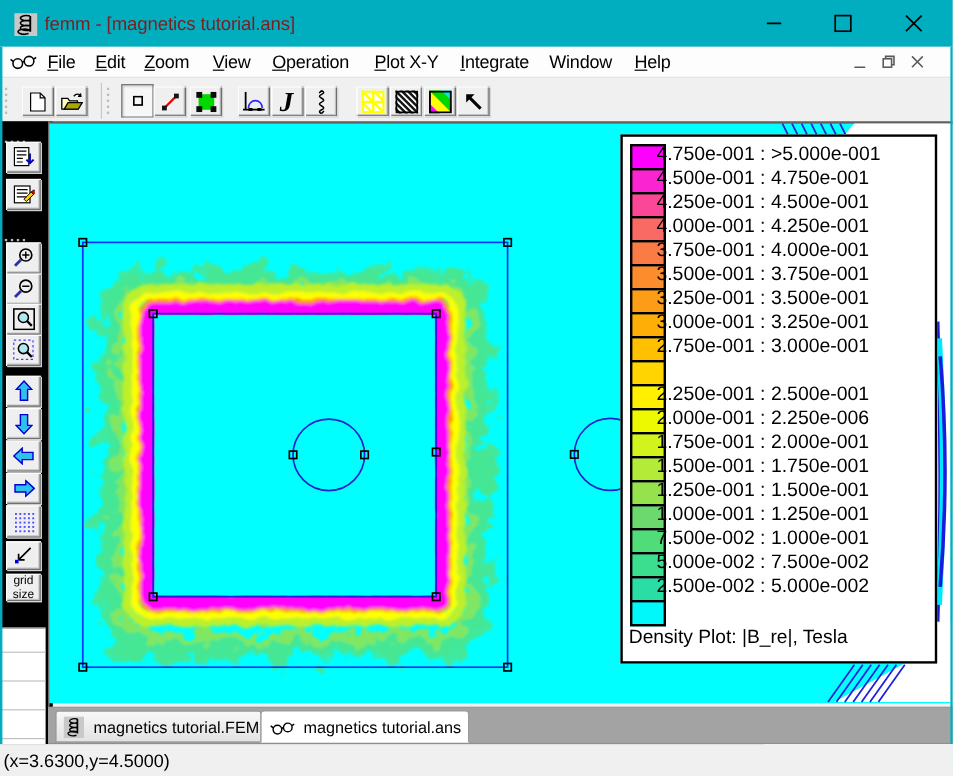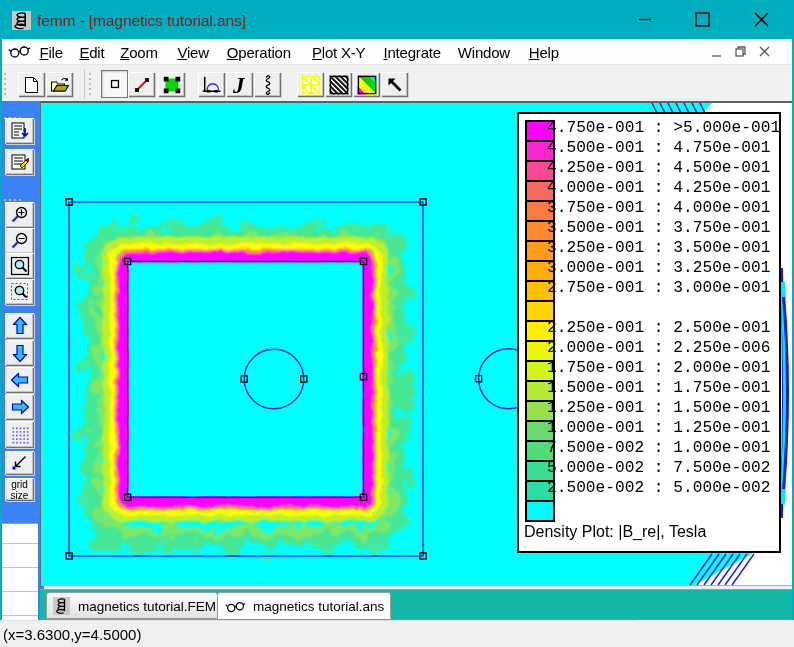--- a/index.html
+++ b/index.html
@@ -15,35 +15,35 @@
 #menu span { position:absolute; top:4.5px; font-size:15px; letter-spacing:-0.2px; color:#000; }
 #menu u { text-decoration:underline; }
 
 #tbar { left:0; top:64px; width:794px; height:37px; background:#f0f0f0; border-top:1px solid #e4e4e4; }
 .tb { position:absolute; top:7px; width:27px; height:25px; background:#efefef;
   box-shadow:inset 1px 1px 0 #ffffff, inset -1px -1px 0 #6f6f6f, inset -2px -2px 0 #c2c2c2, 1px 1px 0 #d0d0d0; }
 .tb svg { position:absolute; left:50%; top:50%; transform:translate(-50%,-50%); }
 .tbdown { background:#f7f7f7; box-shadow:inset 0 0 0 1px #777777, inset 2px 2px 2px #c9c9c9; }
 .grip { position:absolute; width:4px; color:#b0b0b0; }
 
-#lcol { left:0; top:101px; width:44px; height:519px; background:#3b82f6; }
+#lcol { left:0; top:101px; width:44px; height:519px; background:#000000; }
 .lb { position:absolute; left:5px; width:29px; height:26px; background:#efefef;
   box-shadow:inset 1px 1px 0 #ffffff, inset -1px -1px 0 #6f6f6f, inset -2px -2px 0 #c2c2c2, 1px 1px 0 #d0d0d0; }
 .lb svg { position:absolute; left:50%; top:50%; transform:translate(-50%,-50%); }
 #lwhite { position:absolute; left:0; top:422px; width:38px; height:97px; background:#fff; border-top:1px solid #a0a0a0;}
 #lwhite div { height:24px; border-bottom:1px solid #c0c0c0; }
 
 #cv { left:40px; top:101px; width:754px; height:488px; }
 
 #leg { left:517px; top:112px; width:264px; height:441px; background:#fff; border:2px solid #000; }
 .sw { position:absolute; left:6px; width:30px; height:22px; border:2px solid #000; margin-top:0; }
-.lt { position:absolute; left:28px; font-size:16.2px; line-height:20px; color:#000; white-space:nowrap;font-family:Liberation Mono, monospace; }
+.lt { position:absolute; left:28px; font-size:16.2px; line-height:20px; color:#000; white-space:nowrap; }
 #dp { position:absolute; left:5px; top:409px; font-size:16px; color:#000; }
 
-#tabs { left:40px; top:589px; width:754px; height:31px; background:#14b8a6; border-top:1px solid #9a9a9a; border-bottom:1.5px solid #8f8f8f; }
+#tabs { left:40px; top:589px; width:754px; height:31px; background:#a3a3a3; border-top:1px solid #9a9a9a; border-bottom:1.5px solid #8f8f8f; }
 .tab { position:absolute; top:2px; height:27px; font-size:13.5px; color:#000; white-space:nowrap; }
 
 #status { left:0; top:620px; width:636px; height:27px; background:#f0f0f0; border-top:1px solid #e0e0e0; }
 #status span { position:absolute; left:3px; top:5px; font-size:15px; color:#000; }
 
 #bl { left:0; top:39px; width:2px; height:581px; background:#00aec0; }
 #br { left:792px; top:39px; width:2px; height:581px; background:#00aec0; }
 </style></head>
 <body>
 <div id="win">

